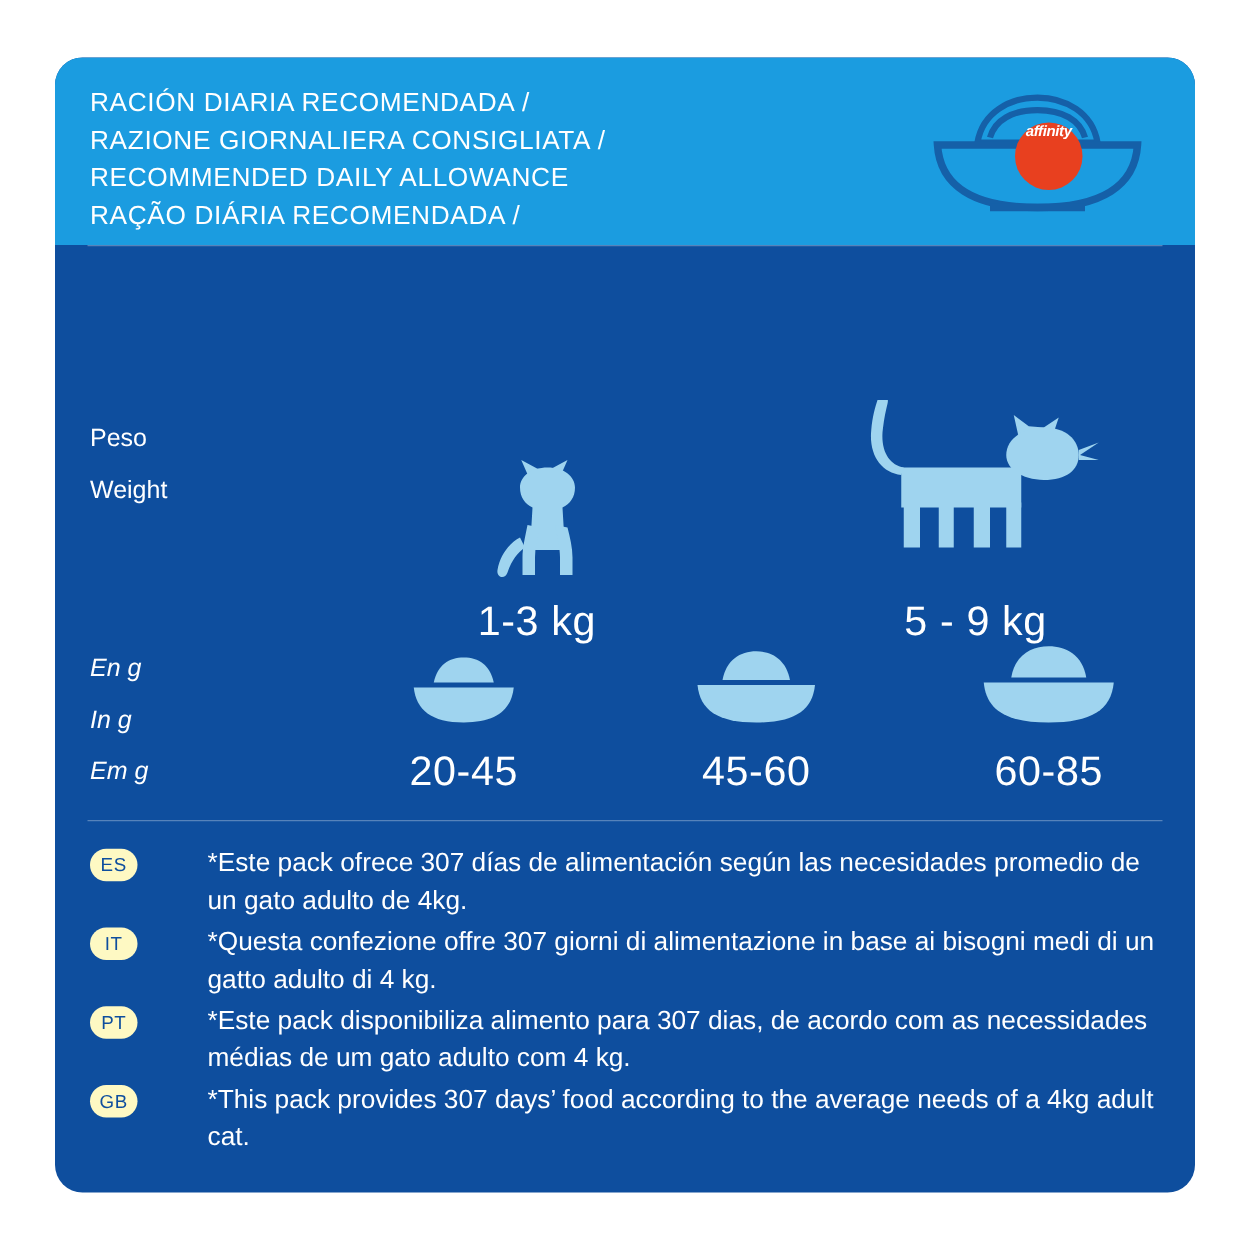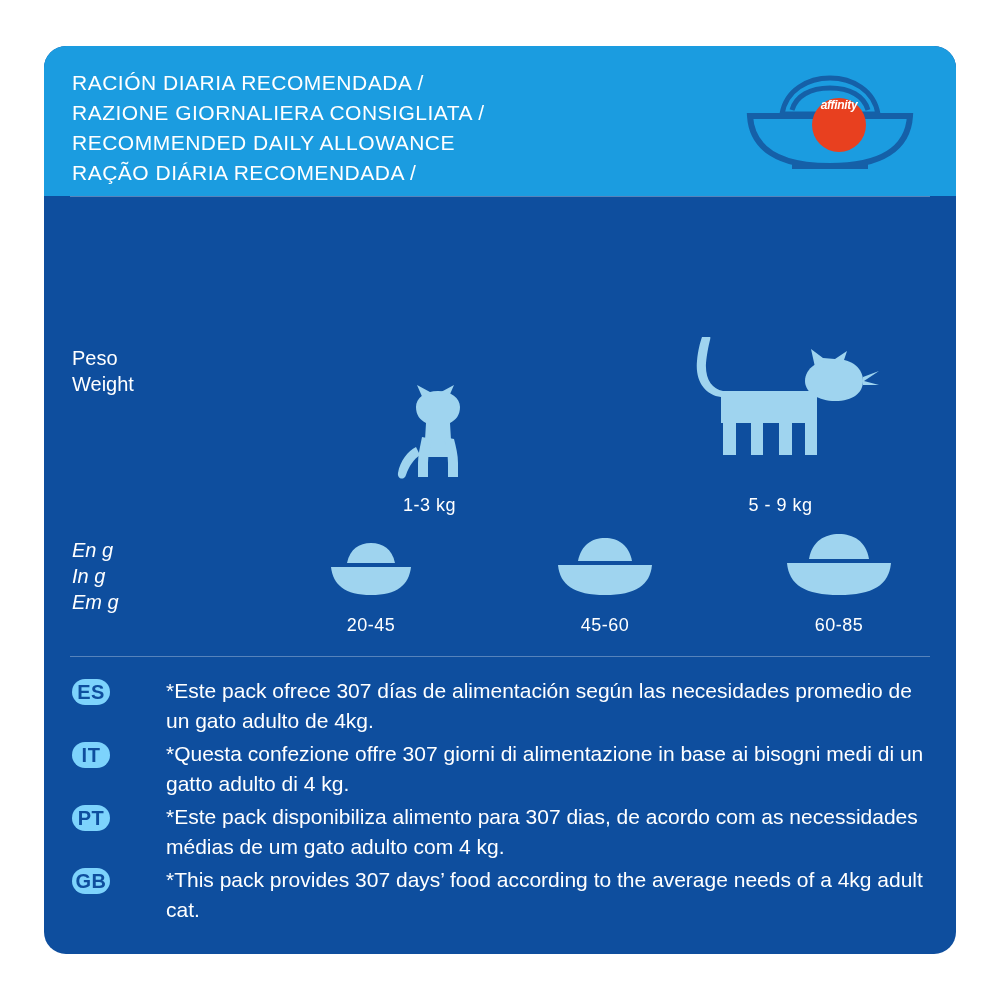--- a/index.html
+++ b/index.html
@@ -84,30 +84,31 @@
   }
   .row-label {
     width: 210px;
     padding-left: 28px;
     font-size: 20px;
     line-height: 26px;
     color: #ffffff;
     display: flex;
     flex-direction: column;
     justify-content: center;
+    gap: 15px;
   }
   .cell {
     flex: 1;
     display: flex;
     flex-direction: column;
     align-items: center;
     justify-content: flex-end;
   }
   .cell-value {
-    font-size: 18px;
+    font-size: 33px;
     letter-spacing: 0.5px;
     margin-top: 8px;
     color: #ffffff;
   }
 
   
   .row-weight { top: 30px; height: 330px; align-items: flex-start; }
   .row-weight .row-label { height: 290px; }
   .row-weight .cell { height: 290px; }
 
@@ -128,24 +129,24 @@
   .note {
     display: flex;
     align-items: flex-start;
     margin-bottom: 3px;
   }
   .flag {
     flex: 0 0 auto;
     width: 38px;
     height: 26px;
     border-radius: 13px;
-    background: #7dd3fc;
+    background: #fef9c3;
     color: #0e4e9e;
-    font-size: 20px;
-    font-weight: bold;
+    font-size: 15px;
+    font-weight: normal;
     display: flex;
     align-items: center;
     justify-content: center;
     margin-right: 8px;
     margin-top: 3px;
     letter-spacing: 0.5px;
   }
   .note-text {
     font-size: 21px;
     line-height: 30px;

